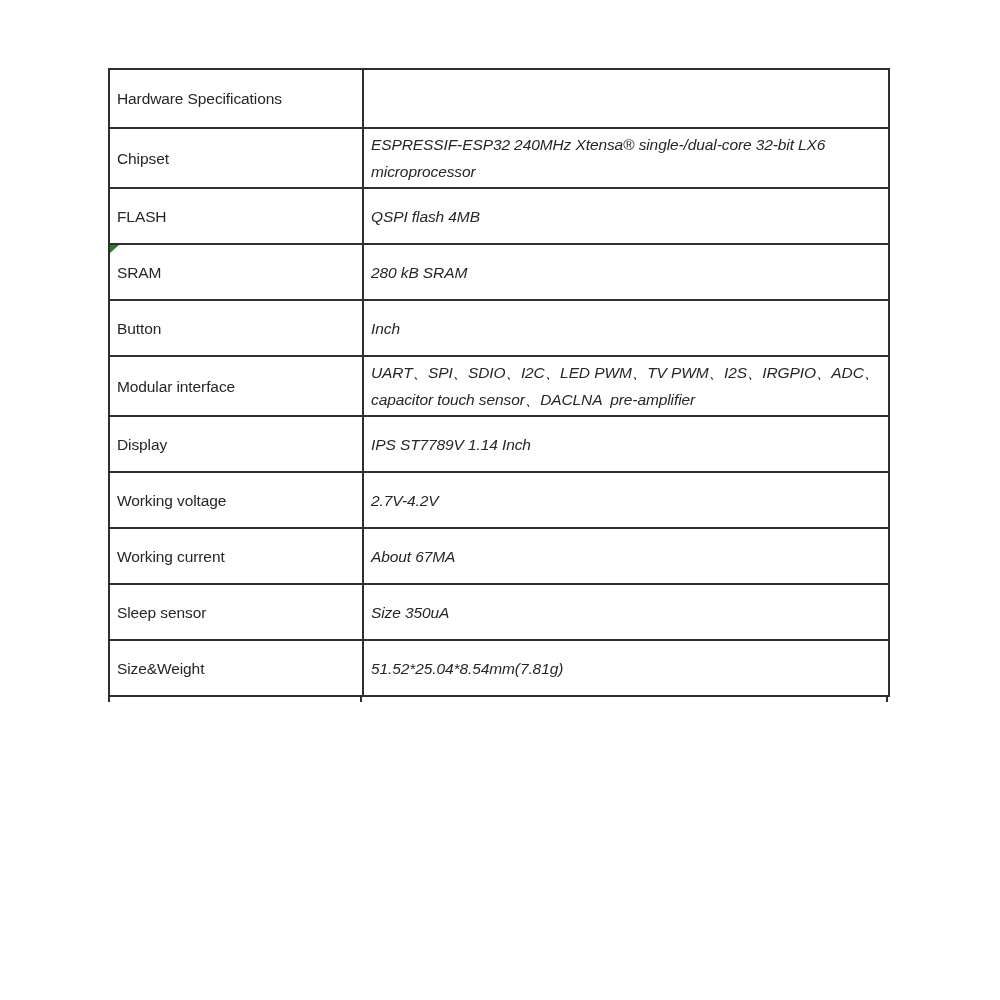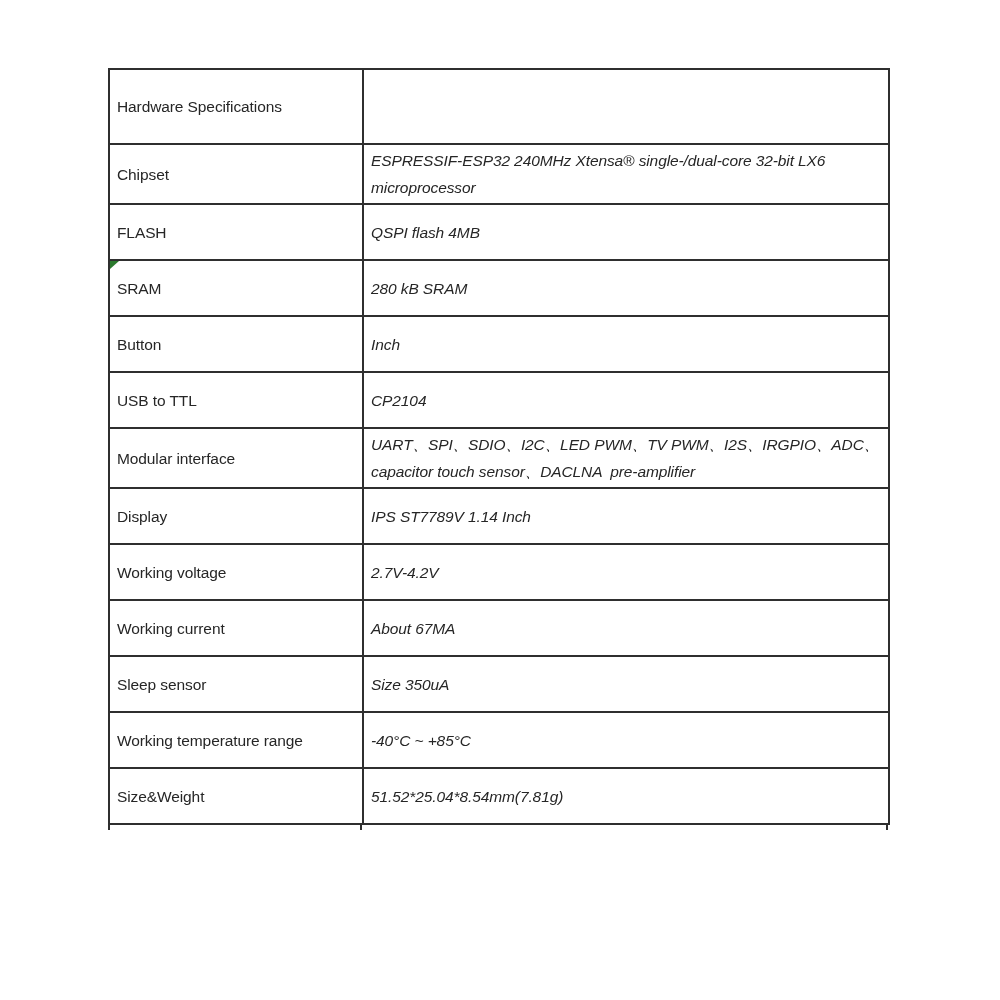--- a/index.html
+++ b/index.html
@@ -38,21 +38,21 @@
   }
   table.spec td, table.spec th {
     border: 2px solid var(--grid);
     vertical-align: middle;
     padding: 2px 4px 2px 7px;
     line-height: 27px;
     overflow: hidden;
     font-weight: normal;
     text-align: left;
   }
-  tr.header-row { height: 75px; }
+  tr.header-row { height: 59px; }
   tr.data-row   { height: 56px; }
   th.hleft {
     border-top: 3px solid var(--header-top-left);
     font-weight: bold;
     font-size: 15.5px;
   }
   th.hright {
     border-top: 4px solid var(--header-top-right);
   }
   td.c1 { position: relative; }
@@ -117,27 +117,20 @@
   </tr>
 
   <tr class="data-row">
     <td class="c1">
       
       <span>Button</span>
     </td>
     <td class="c2">Inch</td>
   </tr>
 
-  <tr class="data-row">
-    <td class="c1">
-      
-      <span>USB to TTL</span>
-    </td>
-    <td class="c2">CP2104</td>
-  </tr>
 
   <tr class="data-row">
     <td class="c1">
       
       <span>Modular interface</span>
     </td>
     <td class="c2">UART、SPI、SDIO、I2C、LED PWM、TV PWM、I2S、IRGPIO、ADC、capacitor touch sensor、DACLNA  pre-amplifier</td>
   </tr>
 
   <tr class="data-row">
@@ -165,27 +158,20 @@
   </tr>
 
   <tr class="data-row">
     <td class="c1">
       
       <span>Sleep sensor</span>
     </td>
     <td class="c2">Size 350uA</td>
   </tr>
 
-  <tr class="data-row">
-    <td class="c1">
-      
-      <span>Working temperature range</span>
-    </td>
-    <td class="c2">-40°C ~ +85°C</td>
-  </tr>
 
   <tr class="data-row">
     <td class="c1">
       
       <span>Size&amp;Weight</span>
     </td>
     <td class="c2">51.52*25.04*8.54mm(7.81g)</td>
   </tr>
 </tbody>
     </table>

